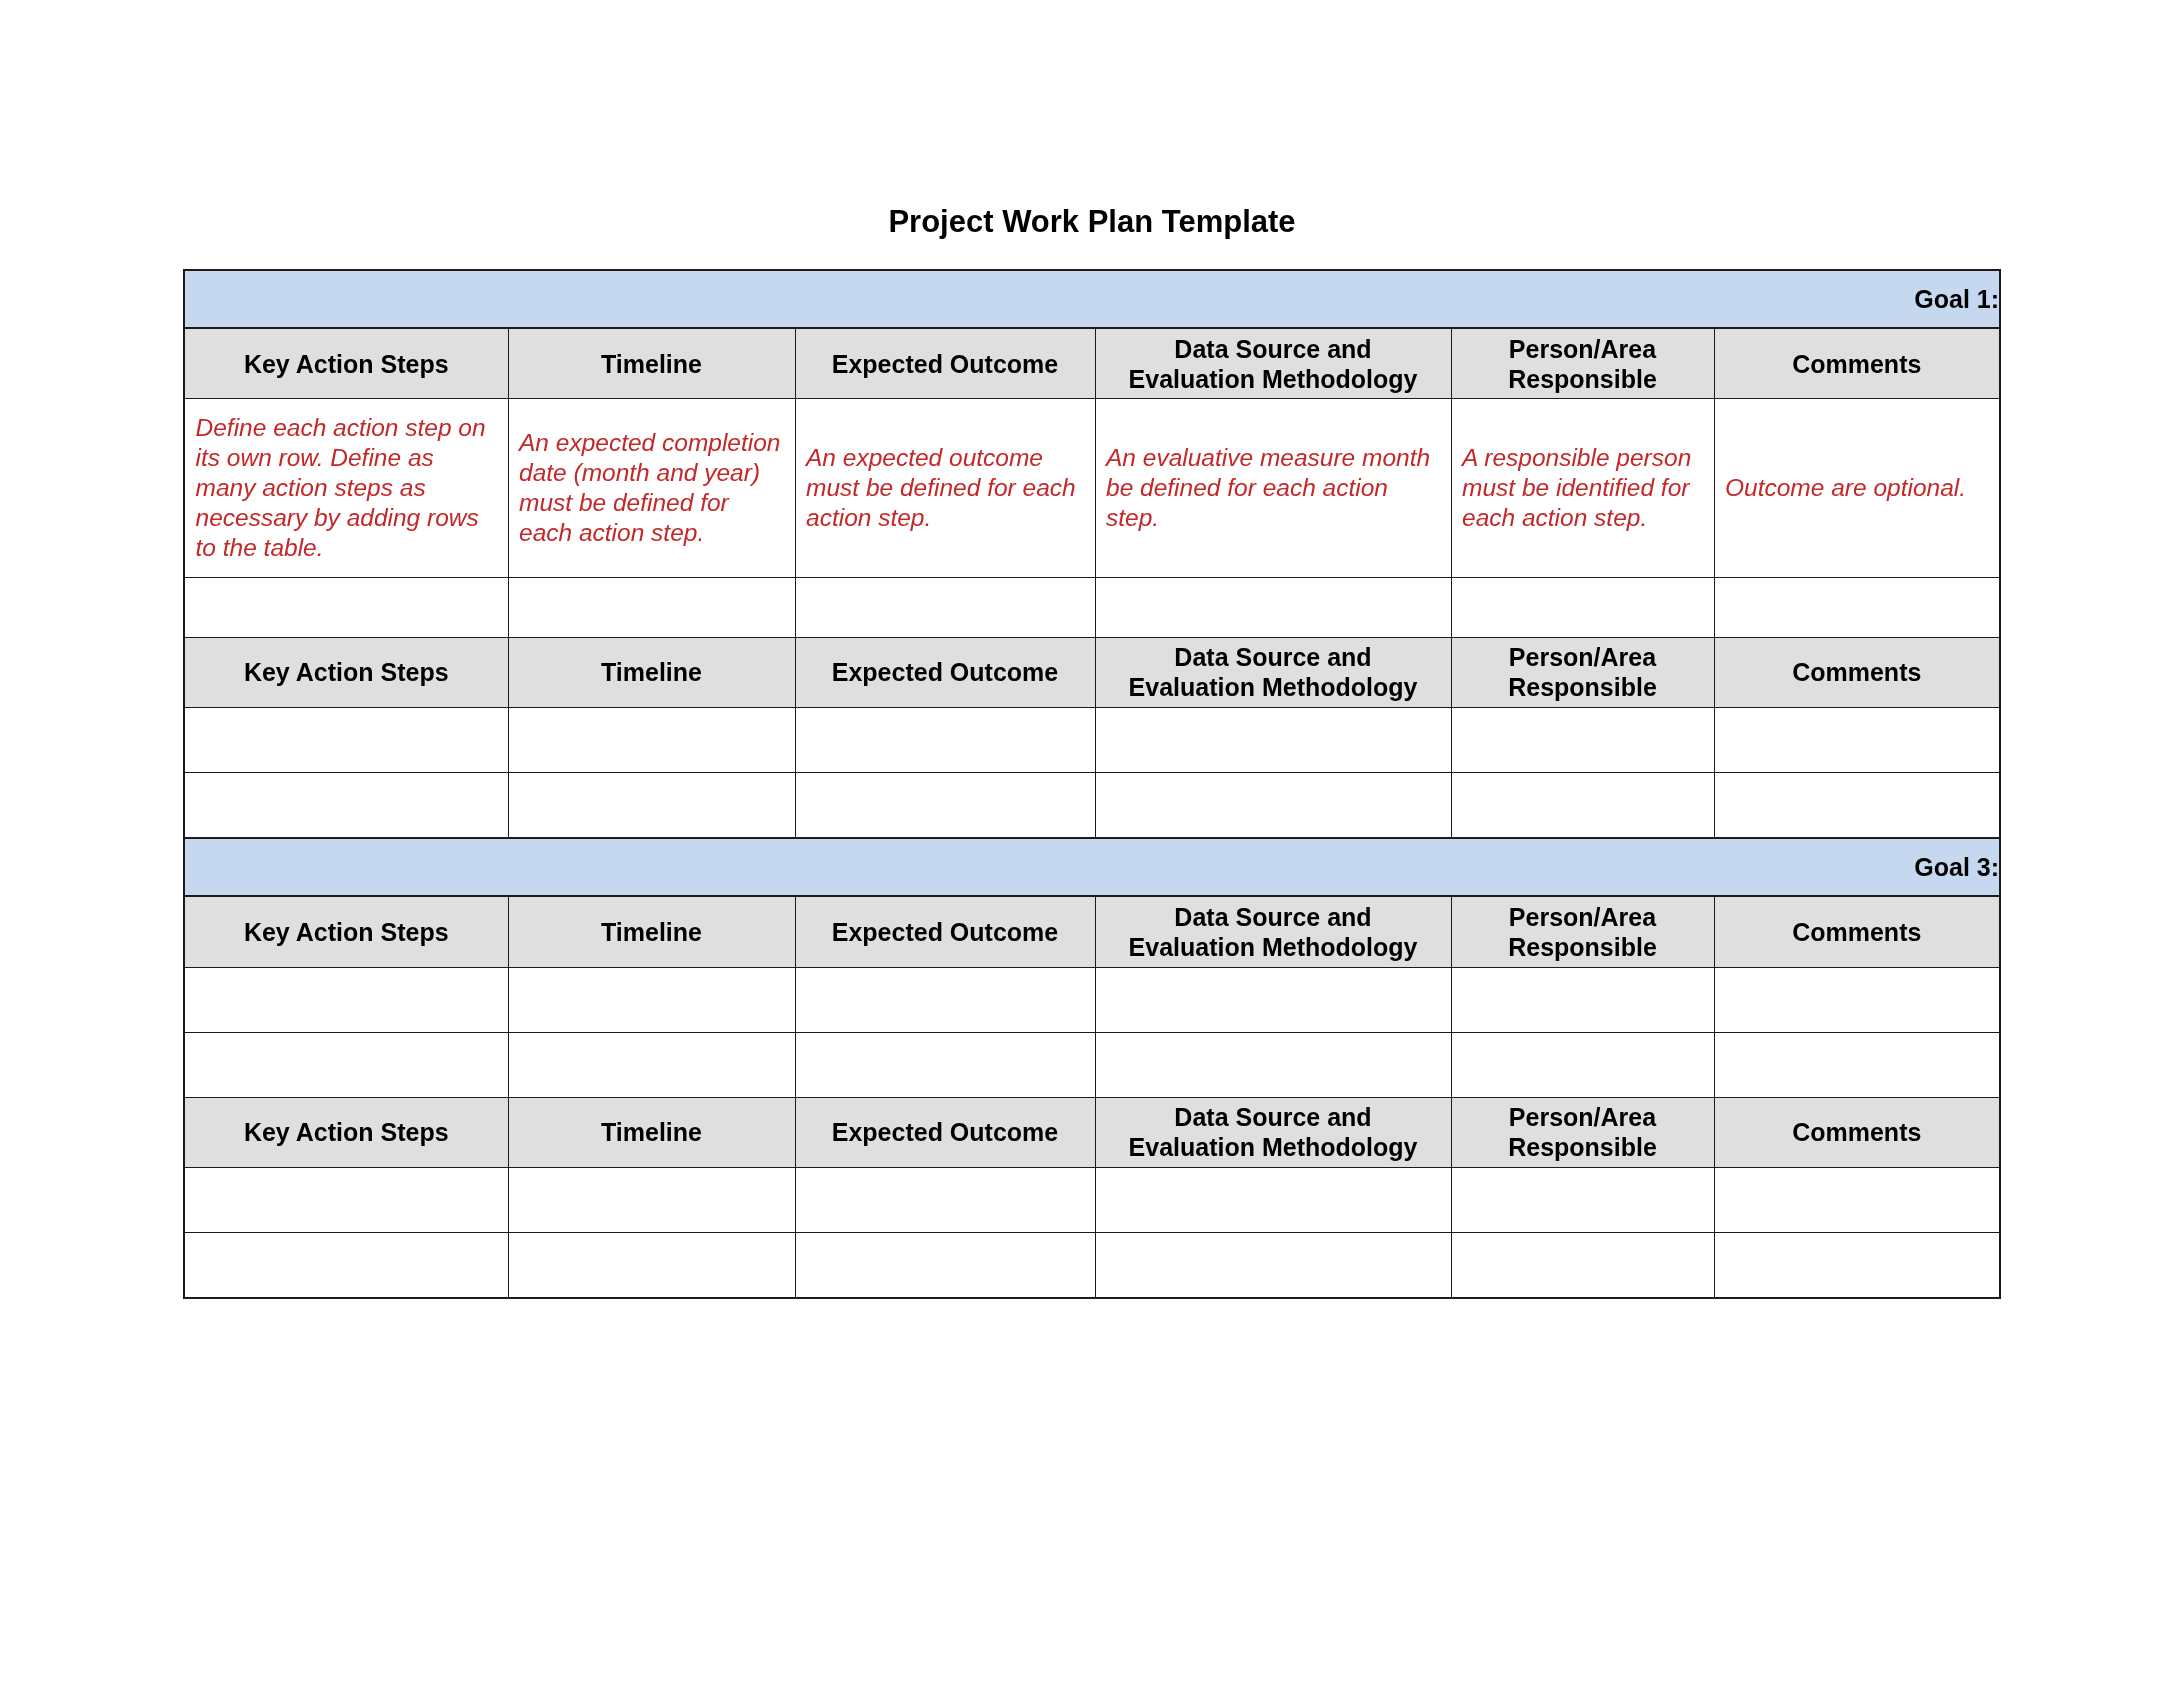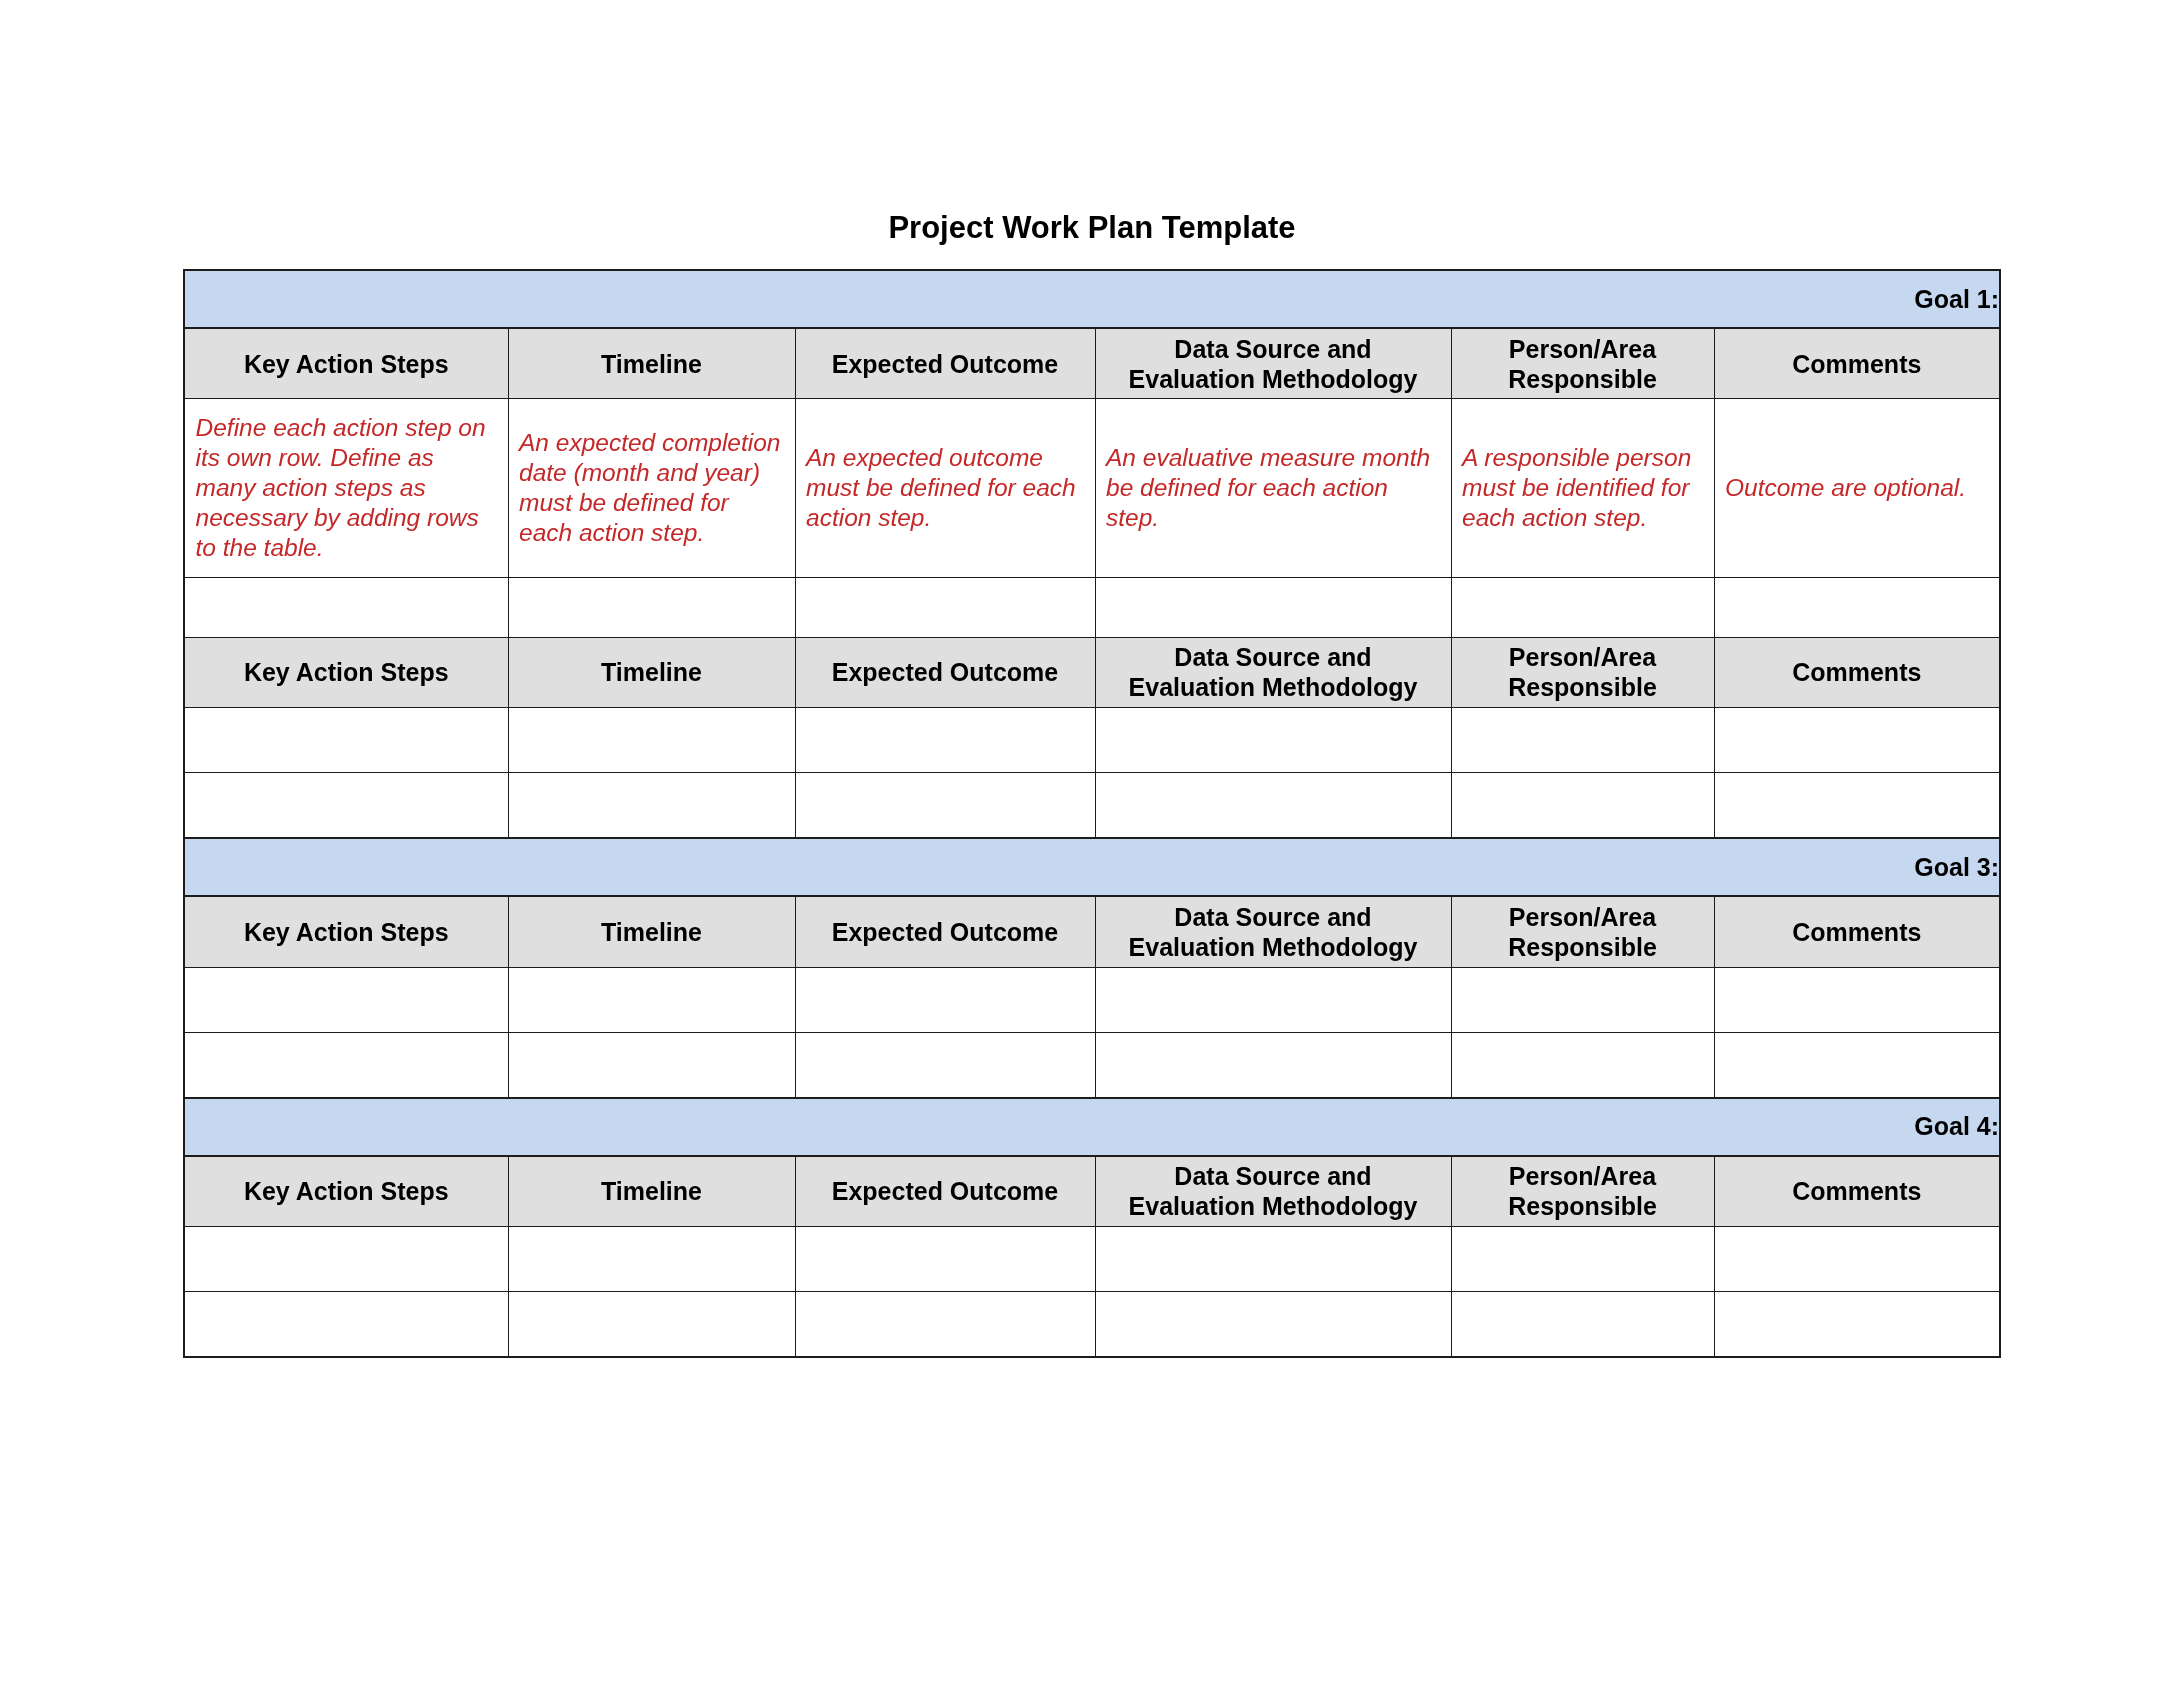--- a/index.html
+++ b/index.html
@@ -13,21 +13,21 @@
     height: 1687px;
     background: #ffffff;
     font-family: "Liberation Sans", sans-serif;
     color: #000000;
   }
   .title {
     position: absolute;
     top: 194px;
     left: 0;
     right: 0;
-    margin: 15px;
+    margin: 9px;
     text-align: center;
     font-size: 31px;
     font-weight: bold;
     line-height: 38px;
     color: #000000;
   }
   table.workplan {
     position: absolute;
     left: 183px;
     top: 269px;
@@ -180,23 +180,20 @@
         <tr class="empty-row">
           <td></td>
           <td></td>
           <td></td>
           <td></td>
           <td></td>
           <td></td>
         </tr>
       </tbody>
       <tbody>
-        <tr class="goal-row">
-          <td colspan="6">Goal 4:</td>
-        </tr>
         <tr class="header-row">
           <th>Key Action Steps</th>
           <th>Timeline</th>
           <th>Expected Outcome</th>
           <th>Data Source and
 Evaluation Methodology</th>
           <th>Person/Area
 Responsible</th>
           <th>Comments</th>
         </tr>

